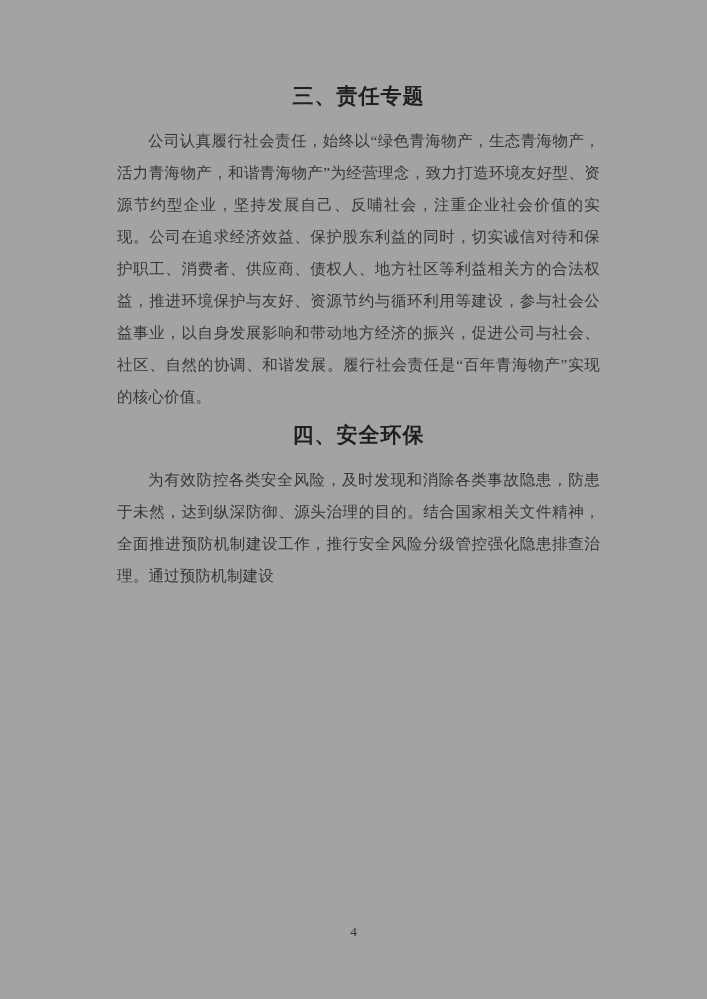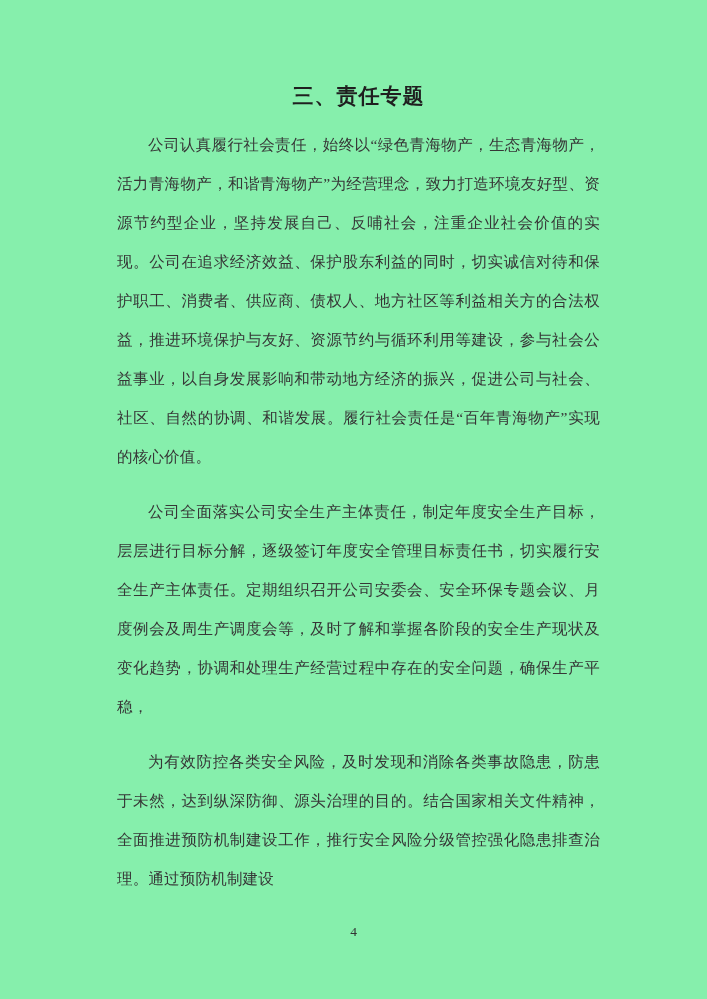--- a/index.html
+++ b/index.html
@@ -5,21 +5,21 @@
   html, body {
     margin: 0;
     padding: 0;
     background: #ffffff;
   }
   .page {
     position: relative;
     width: 707px;
     height: 999px;
     margin: 0 auto;
-    background: #86efac;
+    background: #a3a3a3;
     overflow: hidden;
     font-family: "Liberation Serif", "DejaVu Serif", serif;
   }
   .content {
     position: absolute;
     left: 117px;
     top: 0;
     width: 483px;
     padding-top: 83px;
     box-sizing: content-box;
@@ -32,21 +32,21 @@
     color: #1f1f1f;
     letter-spacing: 1px;
     margin: 0 0 10px 0;
   }
   .section-heading.second {
     margin-top: 9px;
     margin-bottom: 11px;
   }
   .body-paragraph {
     font-size: 15.5px;
-    line-height: 39px;
+    line-height: 32px;
     color: #363636;
     text-align: justify;
     text-justify: inter-ideograph;
     text-indent: 2em;
     margin: 16px 0 2px 0;
     letter-spacing: 0.2px;
     word-break: break-all;
   }
   .page-footer {
     position: absolute;
@@ -64,22 +64,22 @@
 </head>
 <body>
 
 <div class="page">
   <div class="content">
 
     <h2 class="section-heading">三、责任专题</h2>
 
     <p class="body-paragraph">公司认真履行社会责任，始终以“绿色青海物产，生态青海物产，活力青海物产，和谐青海物产”为经营理念，致力打造环境友好型、资源节约型企业，坚持发展自己、反哺社会，注重企业社会价值的实现。公司在追求经济效益、保护股东利益的同时，切实诚信对待和保护职工、消费者、供应商、债权人、地方社区等利益相关方的合法权益，推进环境保护与友好、资源节约与循环利用等建设，参与社会公益事业，以自身发展影响和带动地方经济的振兴，促进公司与社会、社区、自然的协调、和谐发展。履行社会责任是“百年青海物产”实现的核心价值。</p>
 
+    <h2 class="section-heading second">四、安全环保</h2>
 
-    <p class="body-paragraph">公司全面落实公司安全生产主体责任，制定年度安全生产目标，层层进行目标分解，逐级签订年度安全管理目标责任书，切实履行安全生产主体责任。定期组织召开公司安委会、安全环保专题会议、月度例会及周生产调度会等，及时了解和掌握各阶段的安全生产现状及变化趋势，协调和处理生产经营过程中存在的安全问题，确保生产平稳，</p>
 
 
     <p class="body-paragraph">为有效防控各类安全风险，及时发现和消除各类事故隐患，防患于未然，达到纵深防御、源头治理的目的。结合国家相关文件精神，全面推进预防机制建设工作，推行安全风险分级管控强化隐患排查治理。通过预防机制建设</p>
 
   </div>
 
   <div class="page-footer">
     <span class="page-number">4</span>
   </div>
 </div>

